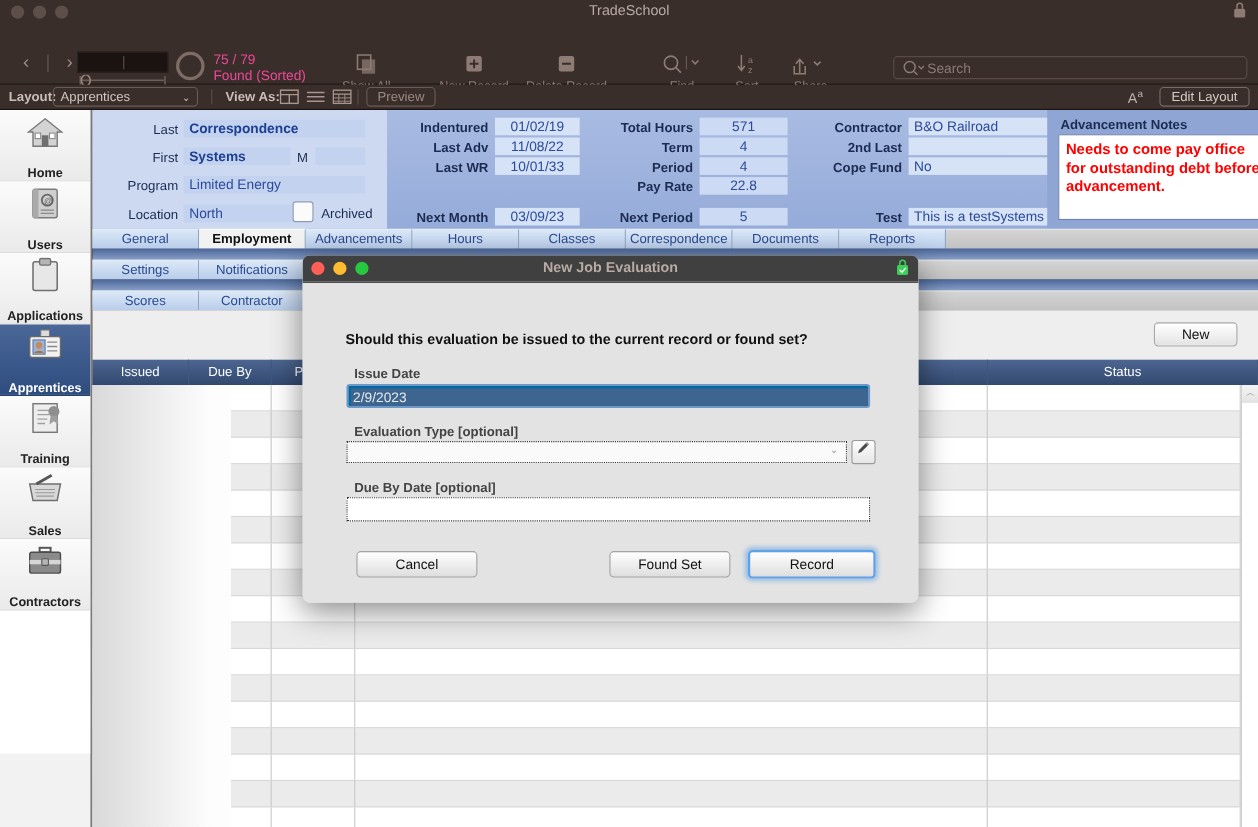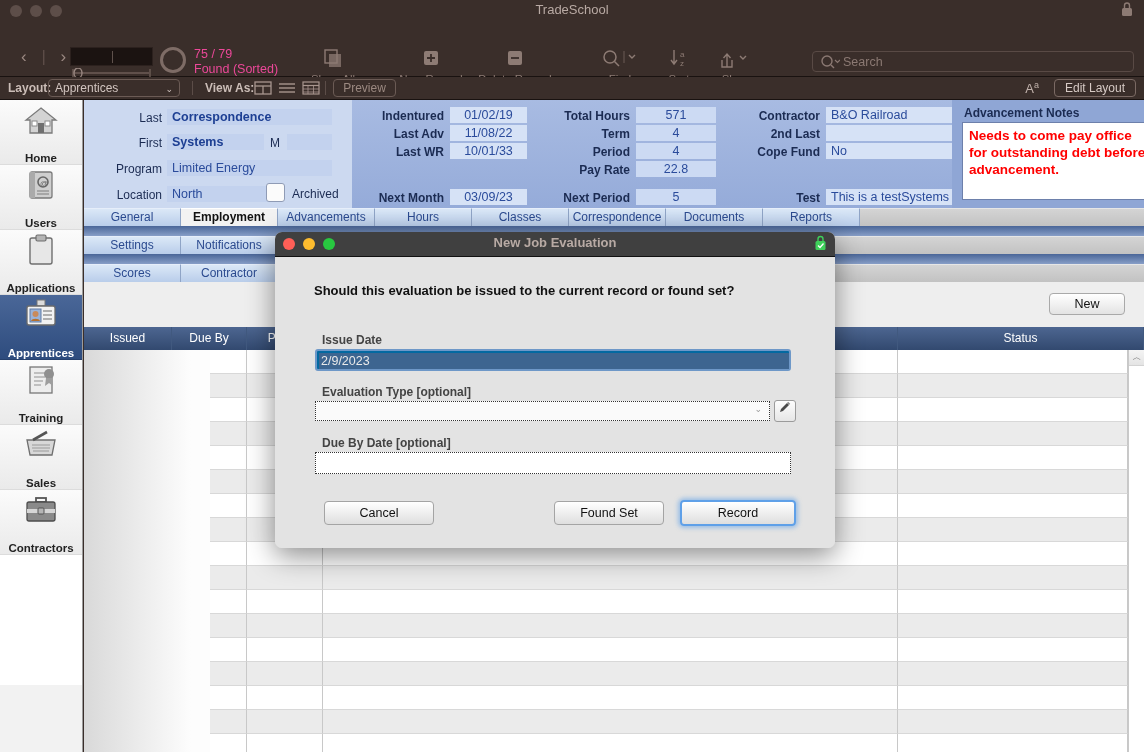--- a/index.html
+++ b/index.html
@@ -183,21 +183,21 @@
   .modal-bar { position: relative; height: 24px; background: #404040; }
   .modal-bar .traffic2 { position: absolute; left: 8px; top: 6px; display: flex; gap: 8px; }
   .modal-bar .traffic2 i { width: 12px; height: 12px; border-radius: 50%; display: block; }
   .modal-title {
     position: absolute; left: 0; top: 3px; width: 560px; text-align: center;
     font-size: 13px; font-weight: bold; color: #b8aaa4;
   }
   .modal-lock { position: absolute; right: 8px; top: 3px; width: 13px; height: 16px; }
   .modal-body { position: relative; height: 292px; background: #e3e3e3;
     border-top: 1px solid #111; }
-  .m-question { position: absolute; left: 39px; top: 26px; font-size: 13px; font-weight: bold; color: #111; }
+  .m-question { position: absolute; left: 39px; top: 44px; font-size: 13px; font-weight: bold; color: #111; }
   .m-flabel { position: absolute; font-size: 12px; font-weight: bold; color: #444; }
   .m-input-date {
     position: absolute; left: 40px; width: 476px; height: 22px;
     background: #0369a1; border: 2px solid #6e98c8; border-radius: 3px;
   }
   .m-input-date .hl { position: absolute; left: 2px; top: 2px; width: 470px; height: 16px;
     background: #3d6590; }
   .m-input-date .txt { position: absolute; left: 4px; top: 2px; font-size: 12.5px;
     color: #e9e9e9; line-height: 16px; }
   .m-dotted {

